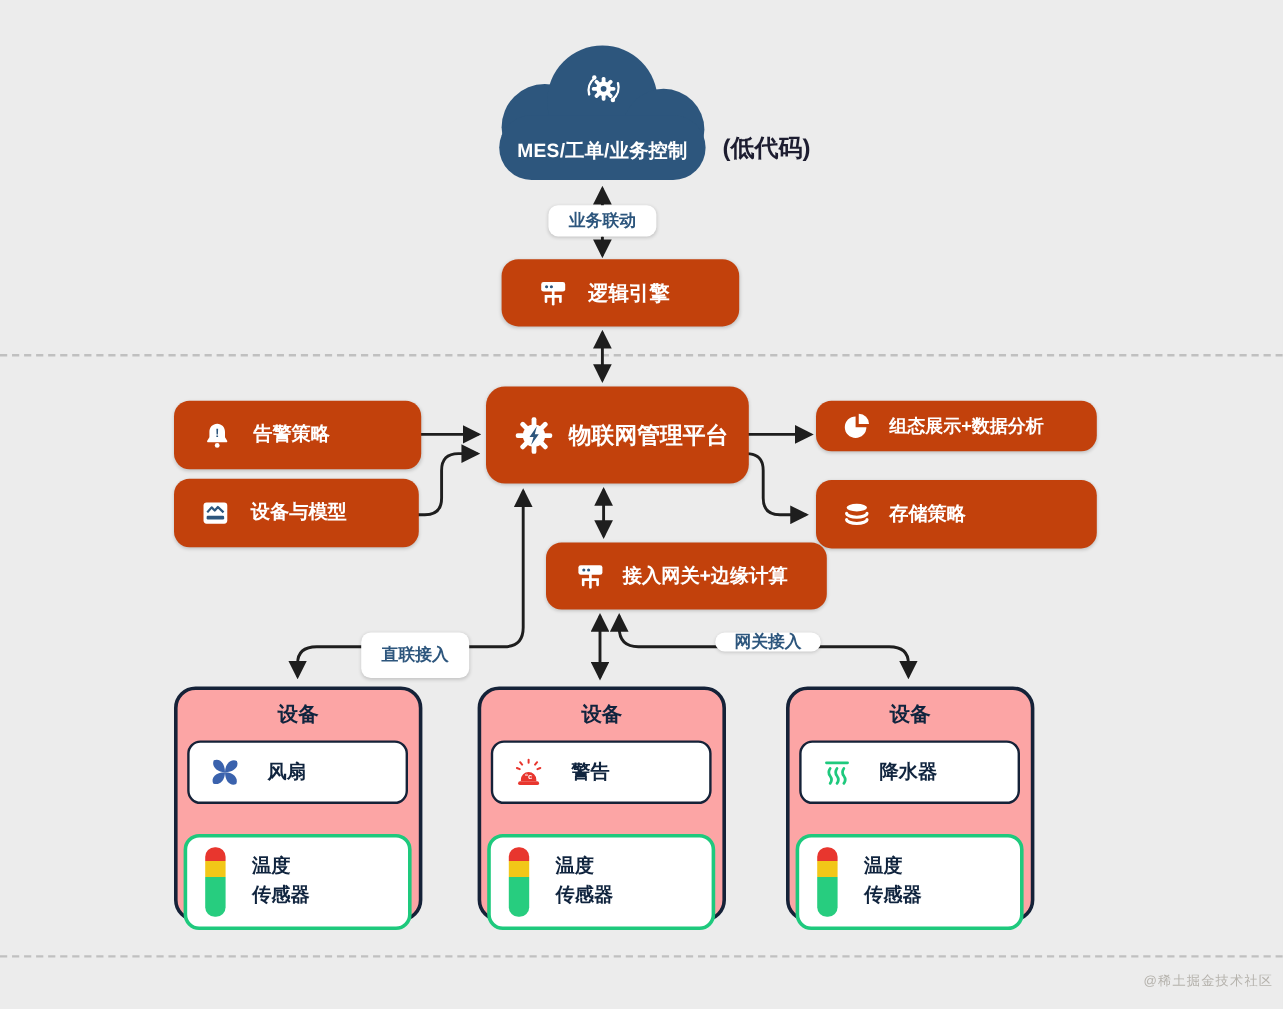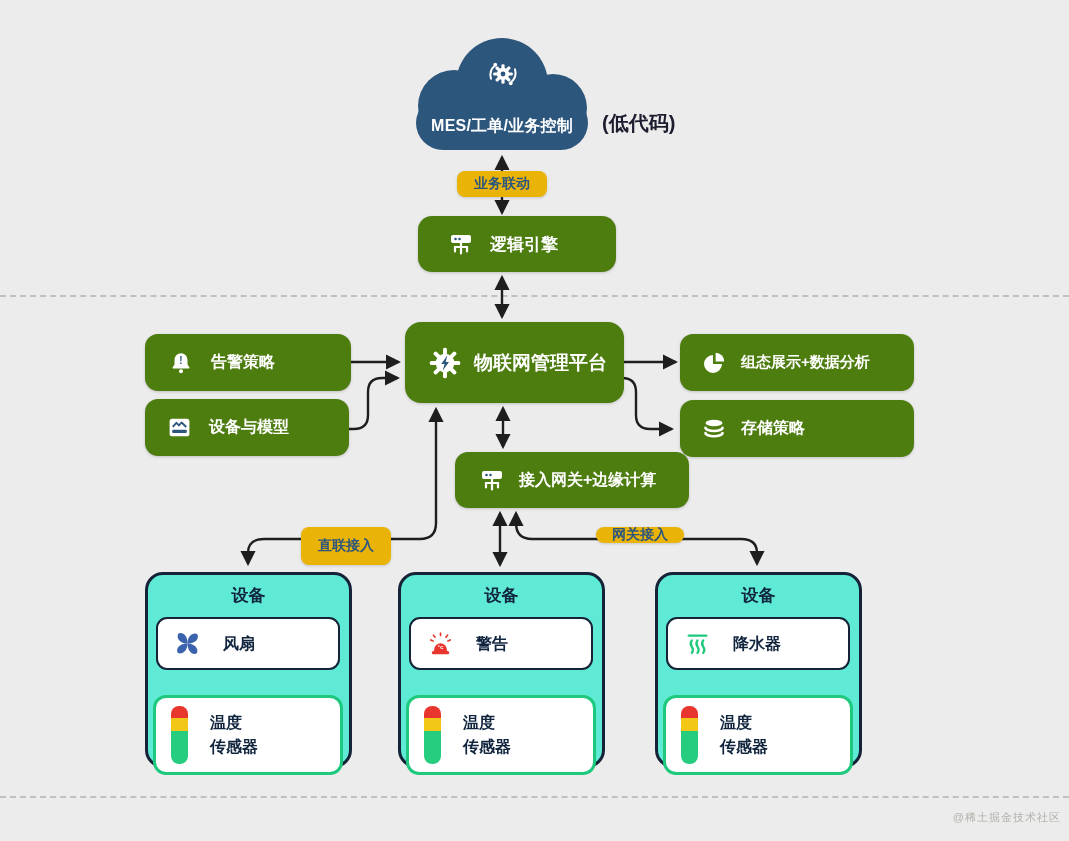--- a/index.html
+++ b/index.html
@@ -28,48 +28,48 @@
     position:absolute;left:0;right:0;top:82px;text-align:center;
     color:#fff;font-weight:bold;font-size:16px;letter-spacing:.2px;
   }
   .cloud-note{
     position:absolute;left:602px;top:110px;
     color:#1d1d30;font-weight:bold;font-size:20px;
   }
 
   
   .node{
-    position:absolute;background:#4d7c0f;color:#fff;font-weight:bold;
+    position:absolute;background:#c2410c;color:#fff;font-weight:bold;
     display:flex;align-items:center;border-radius:13px;
     box-shadow:0 1px 3px rgba(0,0,0,.18);
   }
   .node .ic{flex:0 0 auto;}
   .node .nl{white-space:nowrap;}
 
   #logic-engine{left:418px;top:216px;width:168px;height:56px;padding-left:30px;gap:16px;font-size:17px;border-radius:14px;}
   #platform{left:405px;top:322px;width:195px;height:81px;padding-left:24px;gap:13px;font-size:19px;border-radius:16px;}
   #alert-policy{left:145px;top:334px;width:182px;height:57px;padding-left:24px;gap:18px;font-size:16px;}
   #device-model{left:145px;top:399px;width:182px;height:57px;padding-left:22px;gap:17px;font-size:16px;}
-  #dashboard{left:680px;top:334px;width:212px;height:57px;padding-left:22px;gap:15px;font-size:15px;}
+  #dashboard{left:680px;top:334px;width:212px;height:42px;padding-left:22px;gap:15px;font-size:15px;}
   #storage{left:680px;top:400px;width:212px;height:57px;padding-left:22px;gap:15px;font-size:16px;}
   #gateway{left:455px;top:452px;width:210px;height:56px;padding-left:24px;gap:14px;font-size:16px;}
 
   
   .pill{
-    position:absolute;background:#eab308;color:#2d567d;font-weight:bold;font-size:14px;
+    position:absolute;background:#ffffff;color:#2d567d;font-weight:bold;font-size:14px;
     display:flex;align-items:center;justify-content:center;
     border-radius:8px;box-shadow:0 1px 3px rgba(0,0,0,.16);white-space:nowrap;
   }
   #pill-business{left:457px;top:171px;width:90px;height:26px;}
   #pill-direct{left:301px;top:527px;width:90px;height:38px;}
   #pill-gwaccess{left:596px;top:527px;width:88px;height:16px;}
 
   
   .card{
-    position:absolute;top:572px;width:207px;height:196px;background:#5eead4;
+    position:absolute;top:572px;width:207px;height:196px;background:#fca5a5;
     border:3px solid #152238;border-radius:18px;box-sizing:border-box;
   }
   #card-1{left:145px;} #card-2{left:398px;} #card-3{left:655px;}
   .card-title{text-align:center;margin-top:9px;font-size:17px;font-weight:bold;color:#10243e;}
   .item{display:flex;align-items:center;box-sizing:border-box;background:#fff;}
   .item.actuator{margin:10px 9px 0 8px;height:53px;border:2.5px solid #152238;border-radius:11px;padding-left:16px;gap:22px;}
   .item.sensor{margin:25px 6px 0 5px;height:80px;border:3px solid #1ec97d;border-radius:13px;padding-left:15px;gap:22px;}
   .item-label{font-size:16px;font-weight:bold;color:#10243e;line-height:1.5;}
   .temp-bar{
     width:17px;height:58px;border-radius:8px;

